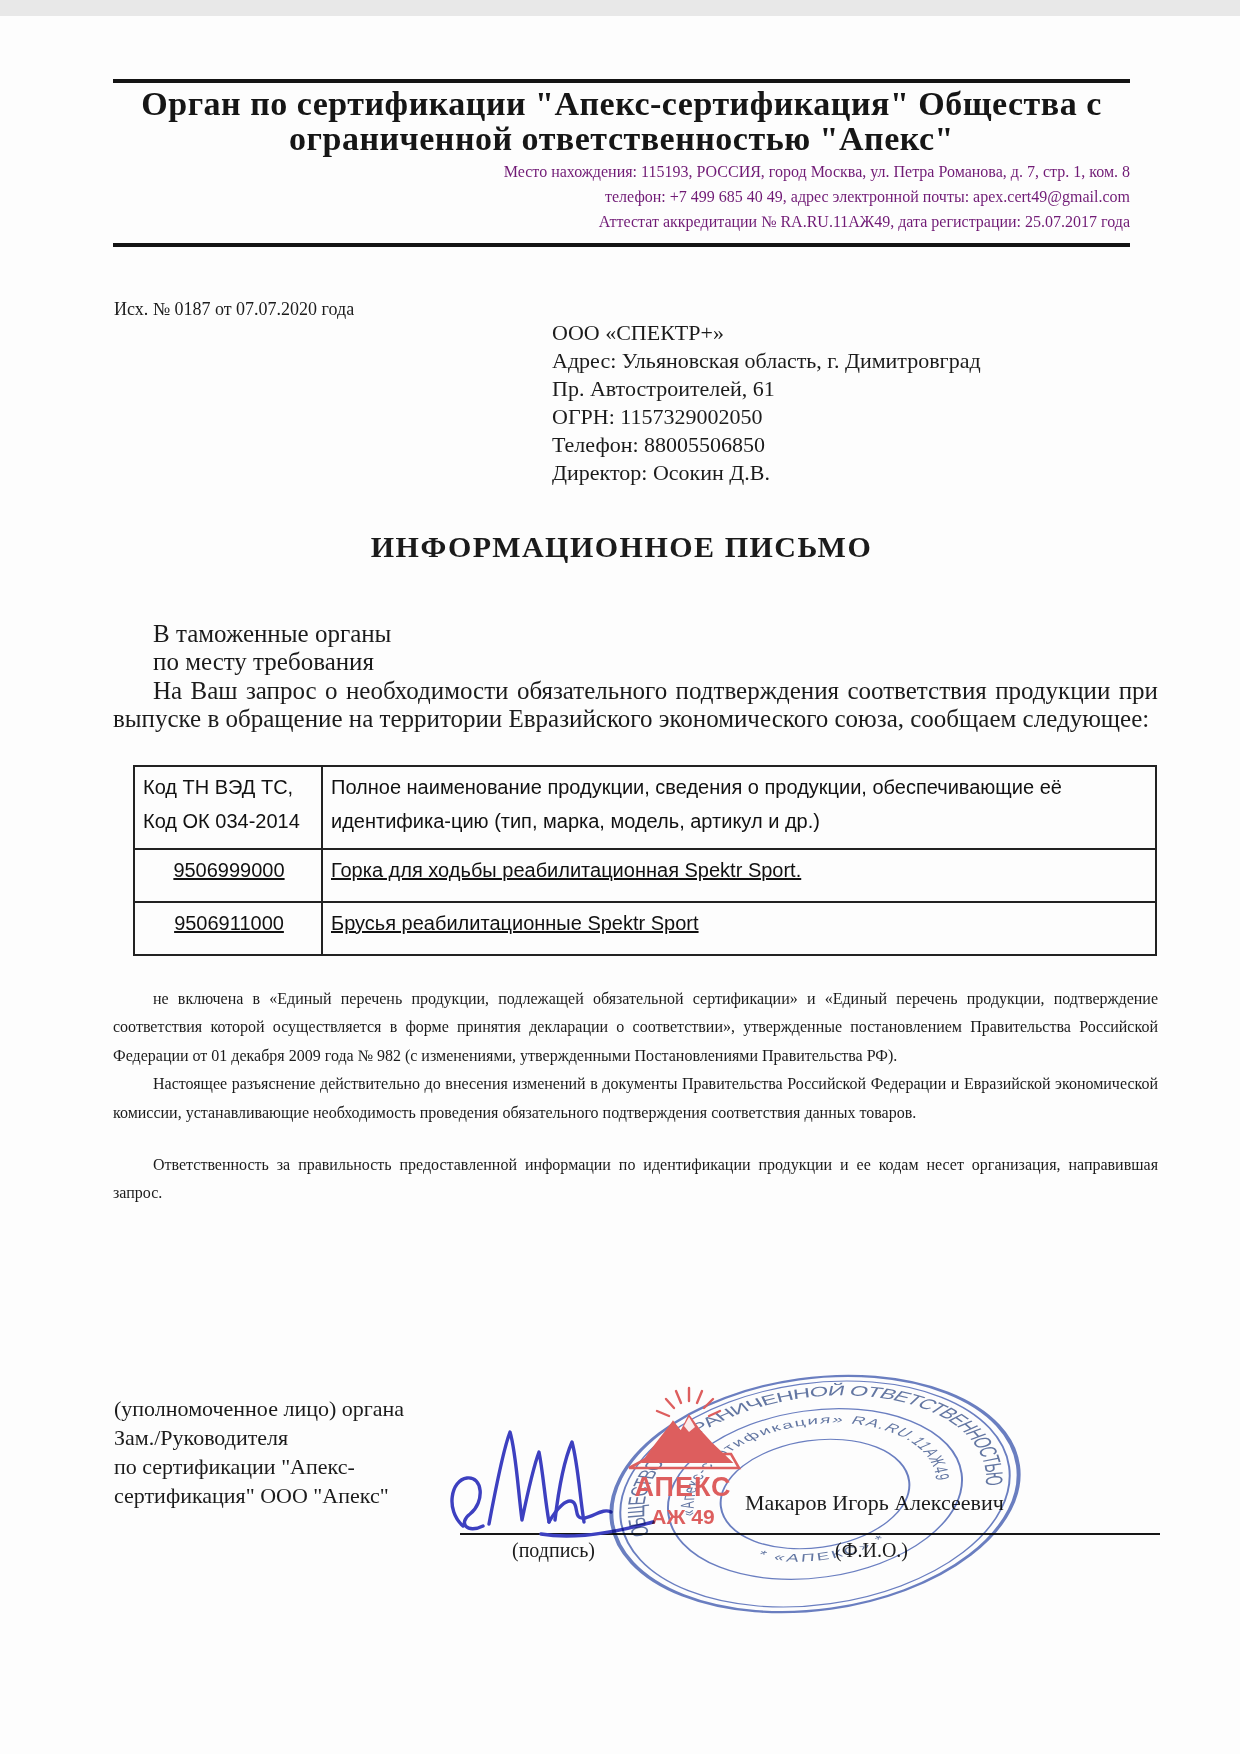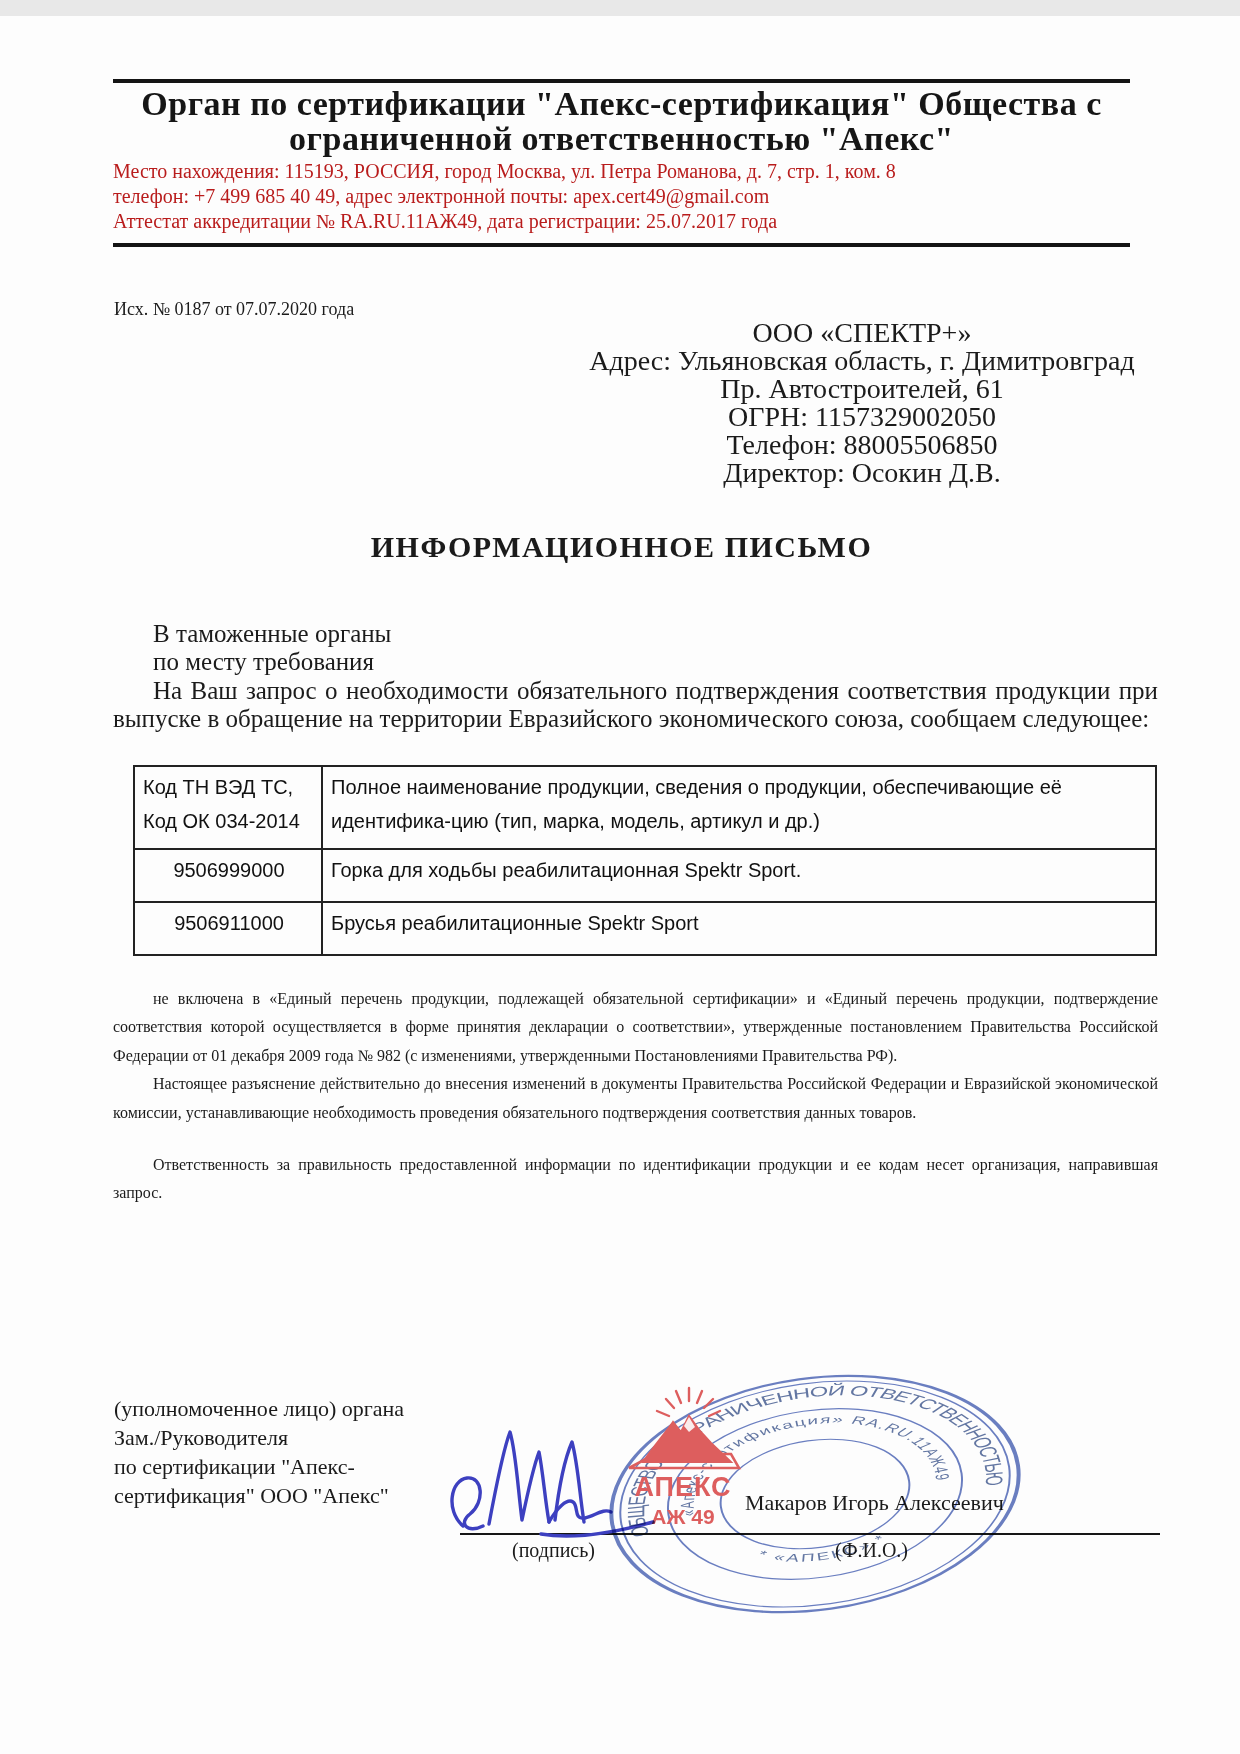--- a/index.html
+++ b/index.html
@@ -9,26 +9,26 @@
     font-family:"Liberation Serif", serif; color:#1b1b1b;
   }
   .rule { position:absolute; left:113px; width:1017px; height:4px; background:#141414; }
   .lh-name {
     position:absolute; left:113px; top:70px; width:1017px;
     text-align:center; font-weight:bold; font-size:34px; line-height:35px;
     letter-spacing:0.5px; color:#161616;
   }
   .lh-details {
     position:absolute; left:113px; top:143px; width:1017px;
-    text-align:left; font-size:20px; line-height:25px; color:#b91c1c;
+    text-align:right; font-size:16px; line-height:25px; color:#701a75;
   }
   .ref { position:absolute; left:114px; top:283px; font-size:18px; }
   .addressee {
     position:absolute; right:68px; top:303px; width:620px;
-    text-align:center; font-size:28px; line-height:28px;
+    text-align:left; font-size:22px; line-height:28px;
   }
   .doc-title {
     position:absolute; left:113px; top:514px; width:1017px;
     text-align:center; font-weight:bold; font-size:30px; letter-spacing:1.5px;
   }
   .body-block { position:absolute; left:113px; top:604px; width:1045px;
     font-size:25px; line-height:28.4px;font-family:Liberation Serif, serif; }
   .body-block .ind { padding-left:40px; }
   .body-block p { margin:0; text-indent:40px; text-align:justify; }
   .after-table { position:absolute; left:113px; top:969px; width:1045px;
@@ -37,21 +37,21 @@
   .after-table p.gap { margin-top:24px; }
   table.codes {
     position:absolute; left:133px; top:749px; width:1024px;
     border-collapse:collapse; table-layout:fixed;
     font-family:"Liberation Sans", sans-serif; font-size:20px; line-height:34px;
     color:#111;
   }
   table.codes td { border:2px solid #222; vertical-align:top; padding:3px 6px 0 8px; }
   table.codes col.c1 { width:188px; }
   tr.hdr td { height:78px; }
-  tr.r td { height:48px; }
+  tr.r td { height:48px;text-decoration:underline; }
   td.code { text-align:center; }
   .sig-left {
     position:absolute; left:114px; top:1378px; width:360px;
     font-size:22px; line-height:29px;
   }
   .sig-line { position:absolute; left:460px; top:1517px; width:700px; height:2px; background:#161616; }
   .sig-label { position:absolute; top:1523px; font-size:20px; }
   .lbl-sign { left:512px; }
   .lbl-fio { left:835px; }
   .signer-name { position:absolute; left:745px; top:1474px; font-size:22px; }

